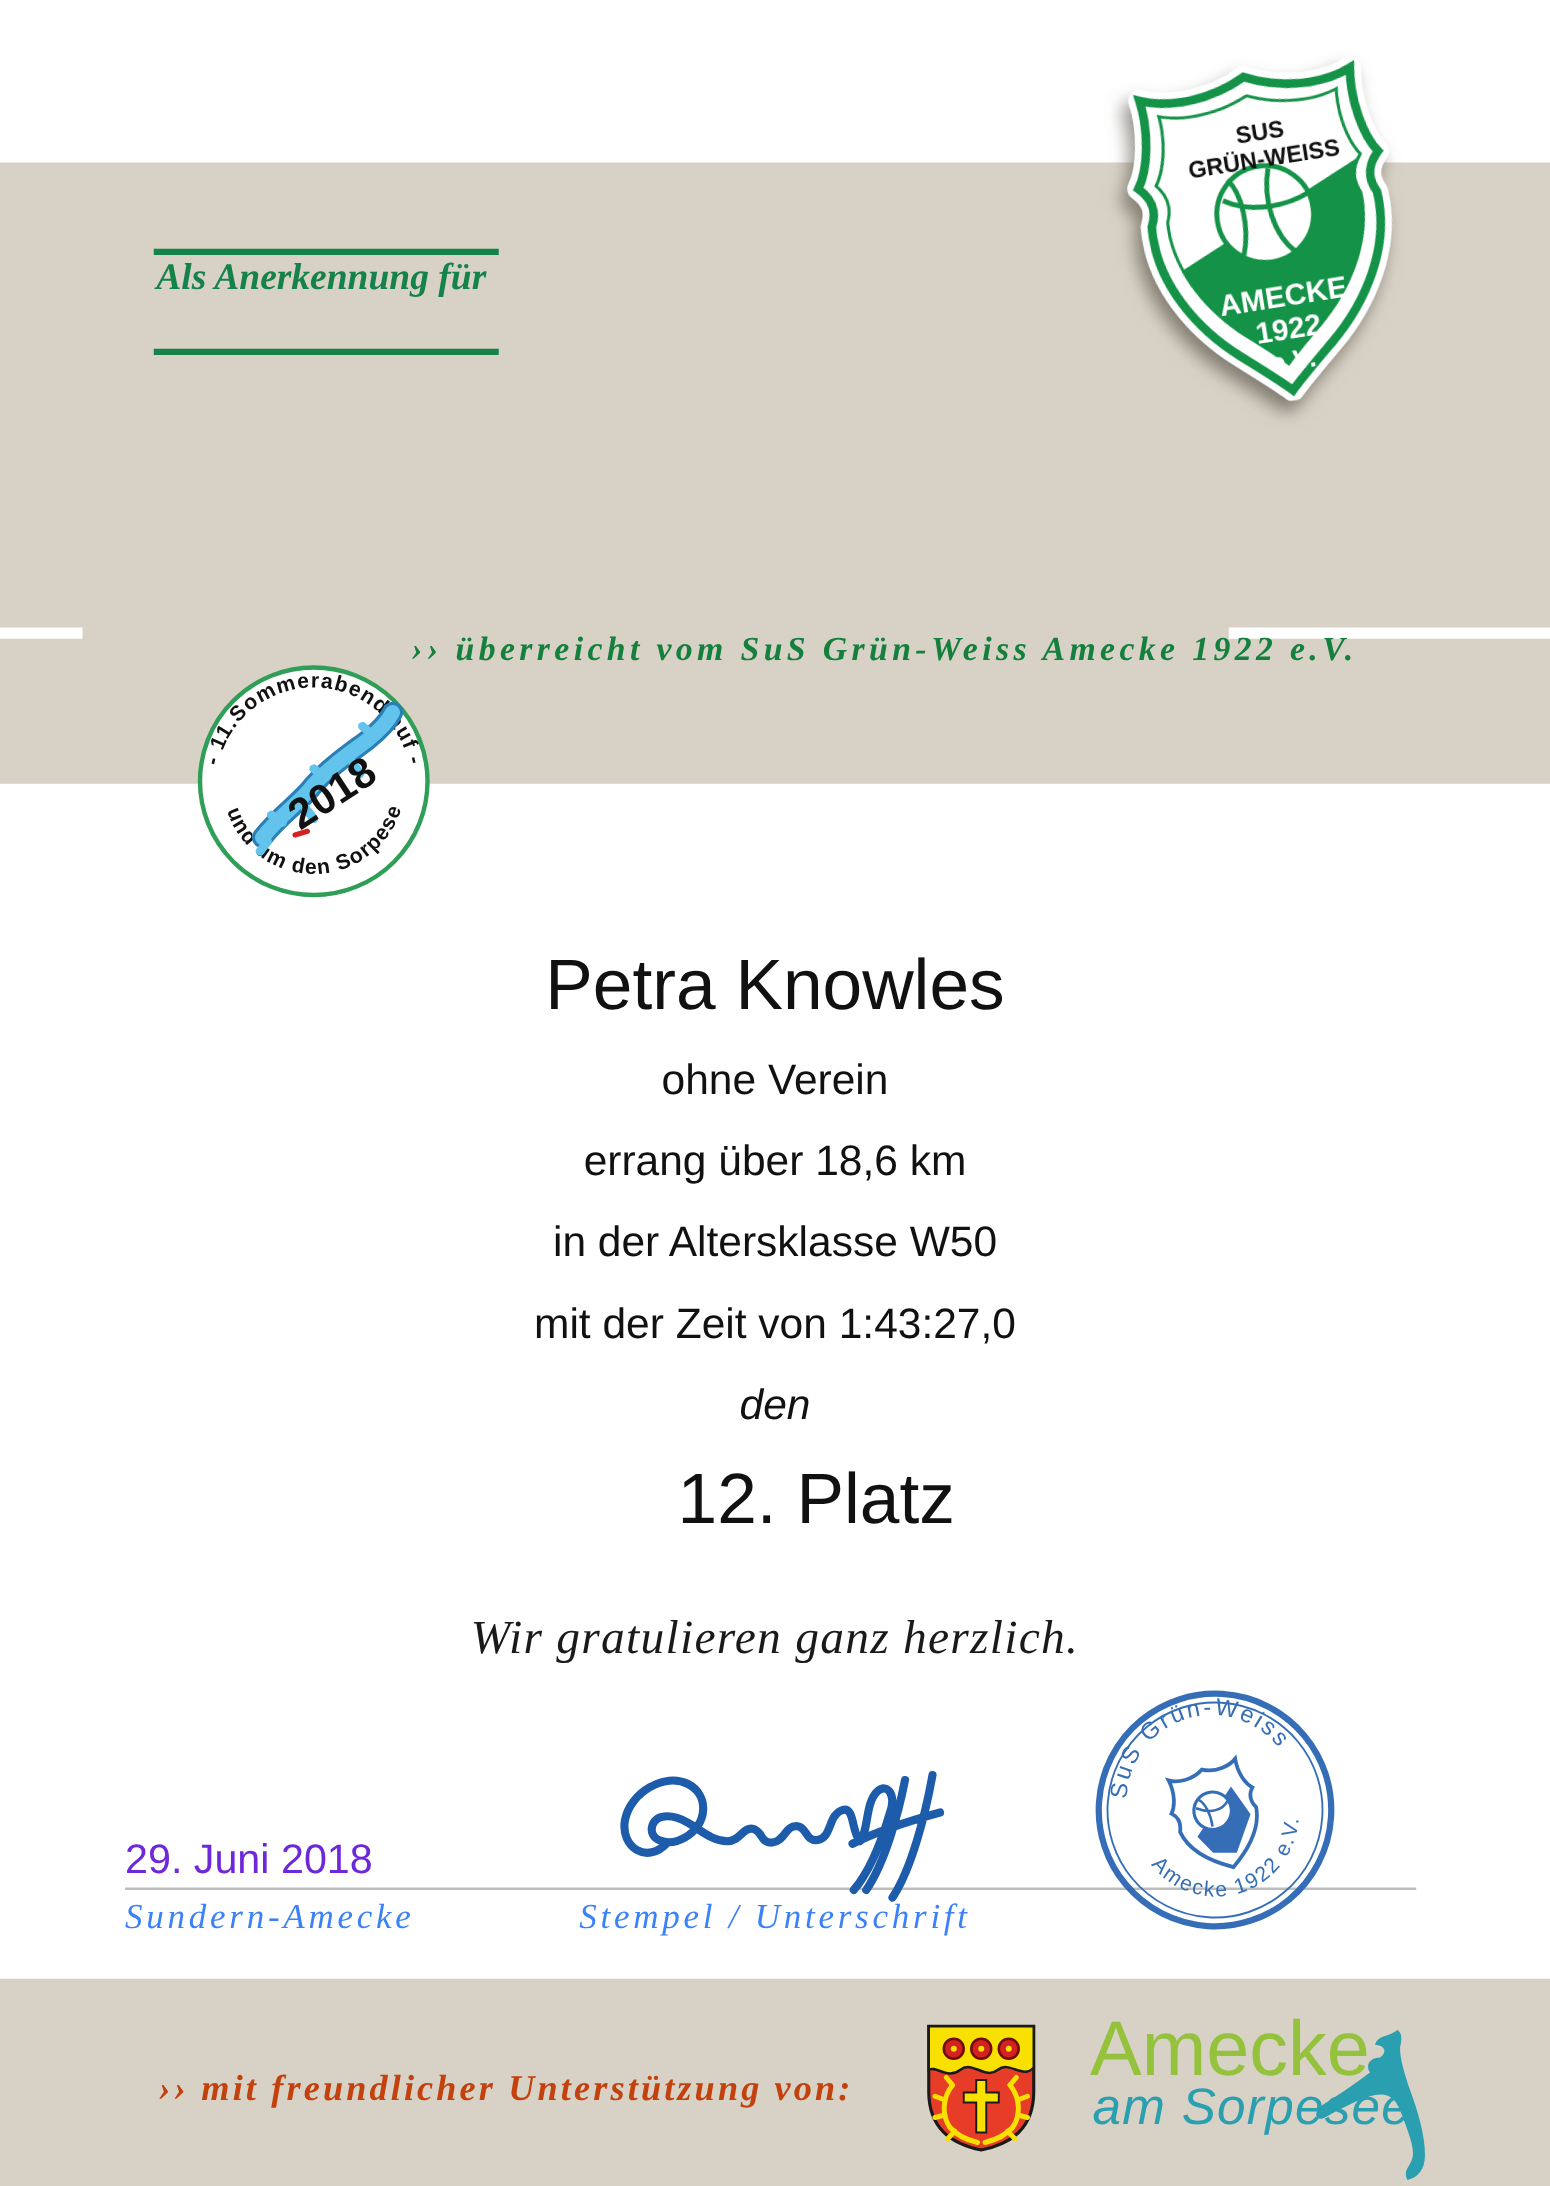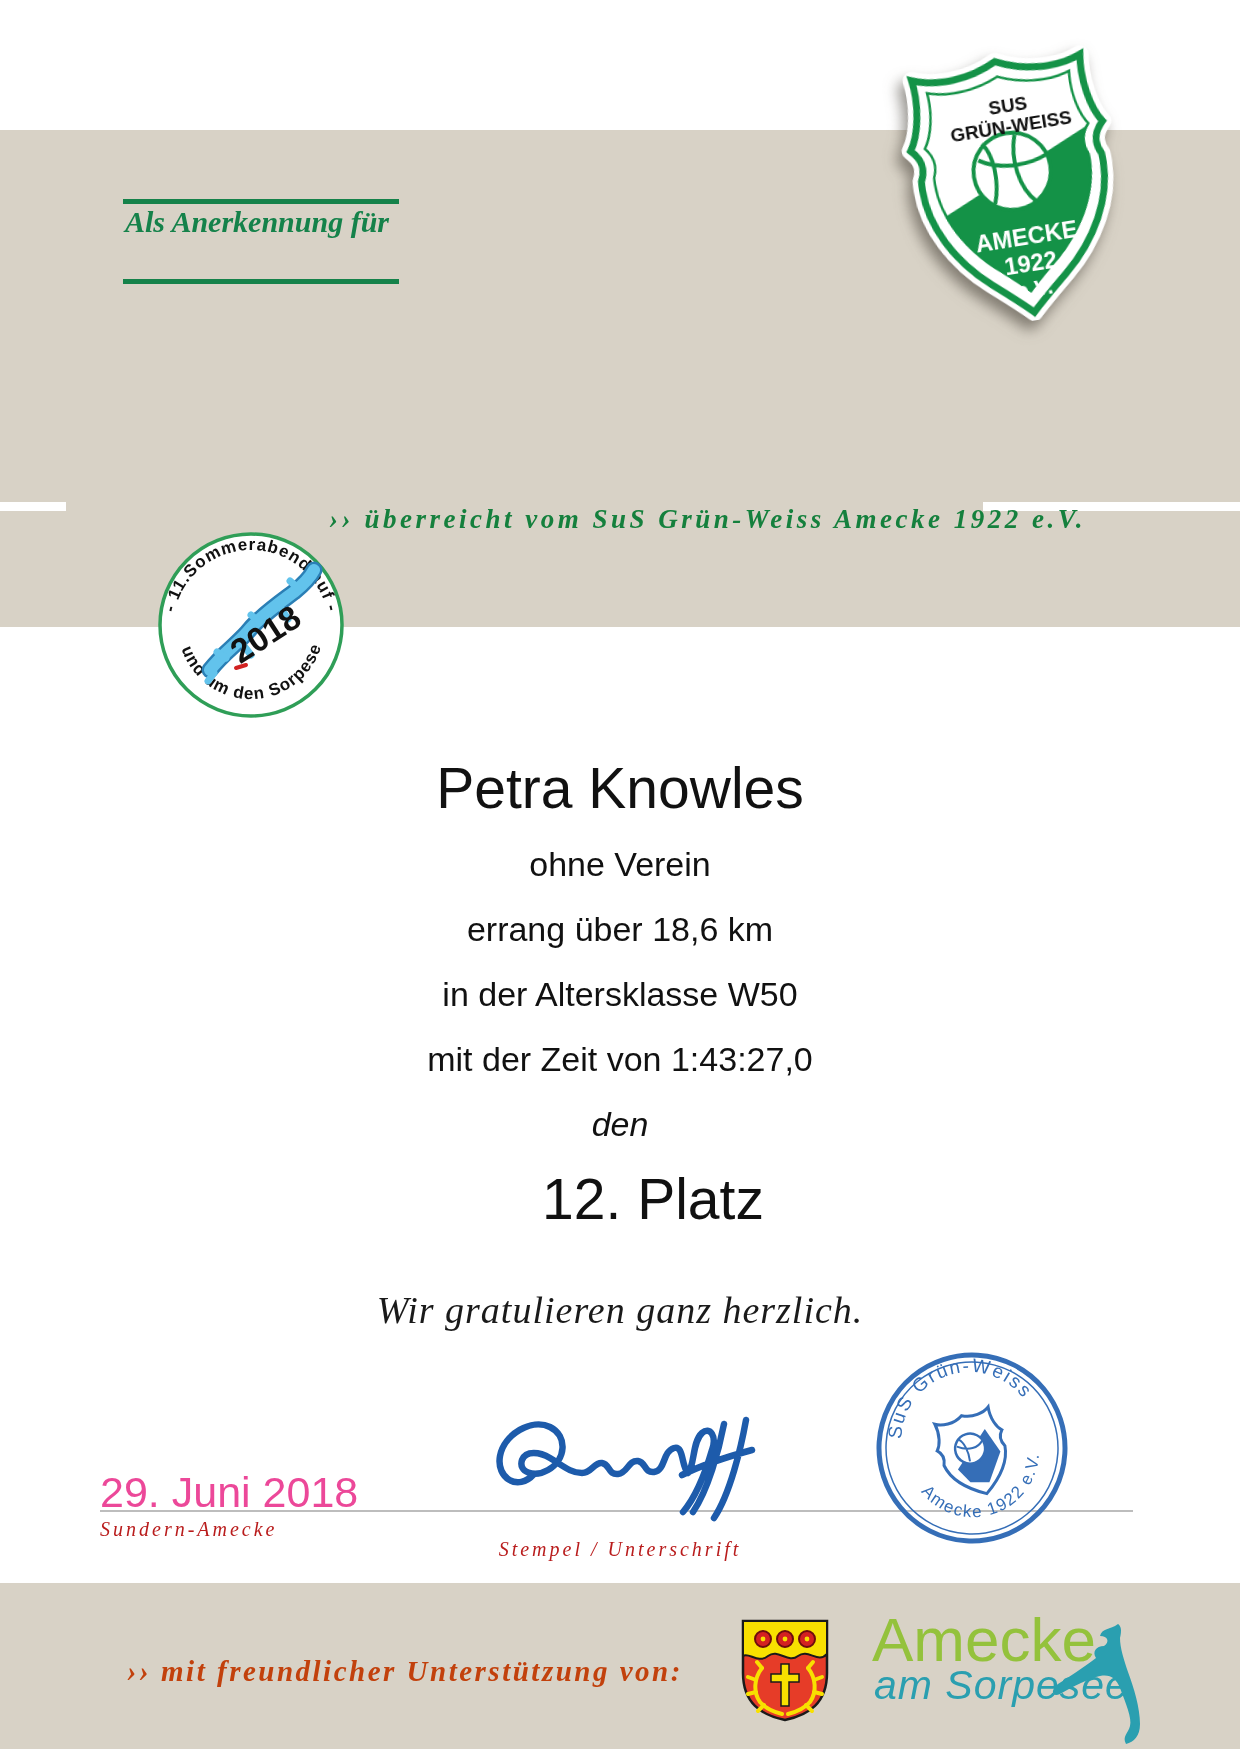--- a/index.html
+++ b/index.html
@@ -43,28 +43,28 @@
   .small{font-size:34px;}
   .l-club{top:845px;} .l-dist{top:910px;} .l-class{top:975px;}
   .l-time{top:1040px;} .l-den{top:1105px;font-style:italic;}
   .place{top:1166px;font-size:57px;margin-left:33px;}
   .congrats{
     top:1288px;font-family:"Liberation Serif",serif;font-style:italic;
     font-size:38px;color:#1a1a1a;letter-spacing:1px;
   }
 
   
-  .date{position:absolute;left:100px;top:1468px;font-size:43px;color:#ec4899;}
+  .date{position:absolute;left:100px;top:1468px;font-size:33px;color:#6d28d9;}
   .rule-gray{position:absolute;left:100px;top:1510px;width:1033px;height:2px;background:#bdbdbd;}
   .flabel{
     position:absolute;font-family:"Liberation Serif",serif;font-style:italic;
-    font-size:20px;letter-spacing:3px;color:#b91c1c;
+    font-size:28px;letter-spacing:3px;color:#3b82f6;
   }
   .flabel-left{left:100px;top:1518px;}
-  .flabel-center{left:0;top:1518px;width:1240px;text-align:center;margin-top:20px;}
+  .flabel-center{left:0;top:1518px;width:1240px;text-align:center;}
 
   .support{
     position:absolute;left:115px;top:1655px;
     font-family:"Liberation Serif",serif;font-style:italic;font-weight:bold;
     font-size:29px;color:#c2410c;letter-spacing:2.5px;white-space:nowrap;margin-left:12px;
   }
 
   .sponsor-name{
     position:absolute;left:872px;top:1604px;font-size:62px;color:#94c23c;
     letter-spacing:0px;

